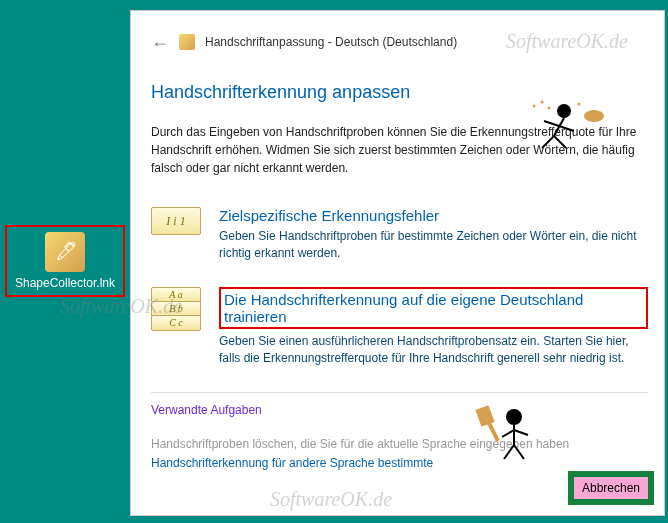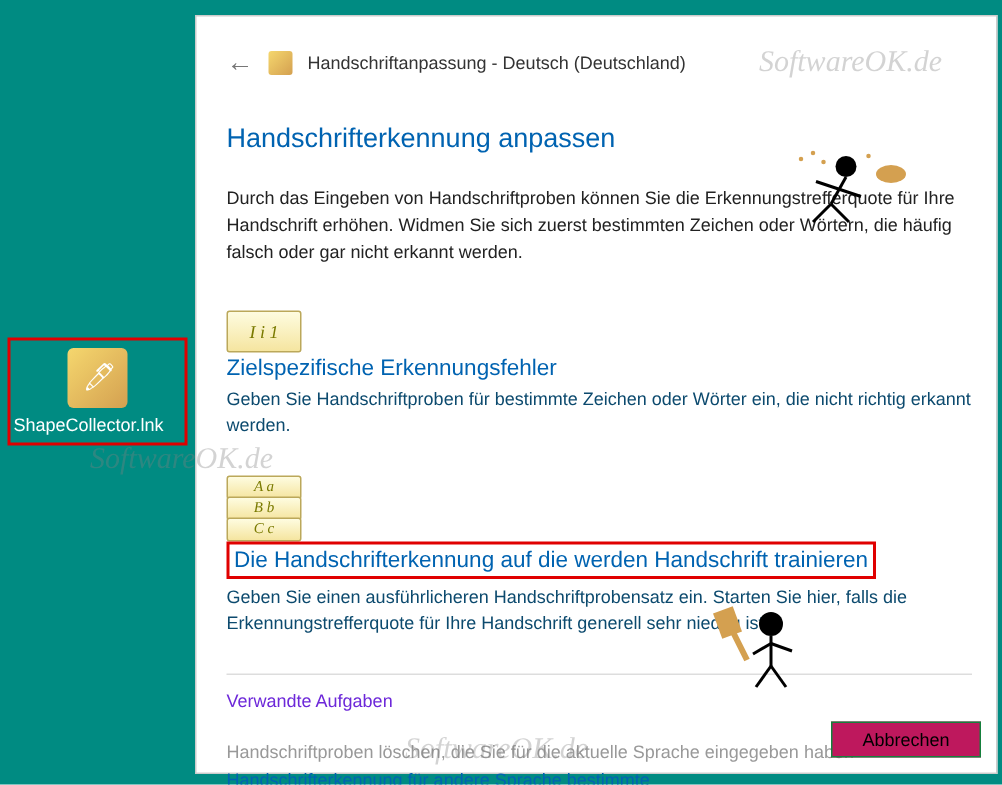--- a/index.html
+++ b/index.html
@@ -9,21 +9,21 @@
       width: 668px;
       height: 523px;
       position: relative;
       overflow: hidden;
     }
     .desktop-icon {
       position: absolute;
       left: 5px;
       top: 225px;
       width: 120px;
-      text-align: left;
+      text-align: center;
       color: white;
       font-size: 12px;
       border: 2px solid #e00000;
       padding: 5px 2px;
     }
     .desktop-icon .icon-img {
       width: 40px;
       height: 40px;
       margin: 0 auto 4px;
       background: linear-gradient(135deg, #f5d76e, #d4a050);
@@ -76,24 +76,23 @@
       margin-bottom: 20px;
     }
     .intro-text {
       font-size: 12px;
       color: #222;
       line-height: 1.5;
       margin-bottom: 30px;
     }
     .option-row {
       display: flex;
-      gap: 2px;
+      gap: 14px;
       margin-bottom: 24px;
       align-items: flex-start;
-      flex-direction: column;
     }
     .option-icon {
       width: 54px;
       flex-shrink: 0;
     }
     .icon-box {
       width: 50px;
       height: 28px;
       background: linear-gradient(180deg, #fefce0, #f5e5a0);
       border: 1px solid #bba85a;
@@ -142,23 +141,23 @@
       display: block;
     }
     .related-link.disabled { color: #999; }
     .related-link.active { color: #0063b1; }
     .button-bar {
       position: absolute;
       bottom: 10px;
       right: 10px;
     }
     .btn {
-      background: #be185d;
-      border: 1px solid #15803d;
-      padding: 4px 20px;
+      background: #f9a8d4;
+      border: 6px solid #15803d;
+      padding: 4px 8px;
       font-size: 12px;
       cursor: pointer;
     }
     .watermark {
       position: absolute;
       font-style: italic;
       color: rgba(130,130,130,0.35);
       font-size: 20px;
       font-family: Georgia, serif;
       pointer-events: none;
@@ -203,21 +202,21 @@
       </div>
     </div>
 
     <div class="option-row">
       <div class="option-icon icon-stack">
         <div class="icon-box">A a</div>
         <div class="icon-box">B b</div>
         <div class="icon-box">C c</div>
       </div>
       <div class="option-text">
-        <h3 class="highlighted">Die Handschrifterkennung auf die werden Handschrift trainieren</h3>
+        <h3 class="highlighted">Die Handschrifterkennung auf die eigene Deutschland trainieren</h3>
         <p>Geben Sie einen ausführlicheren Handschriftprobensatz ein. Starten Sie hier, falls die Erkennungstrefferquote für Ihre Handschrift generell sehr niedrig ist.</p>
       </div>
     </div>
 
     <div class="divider"></div>
 
     <div>
       <div class="related-title">Verwandte Aufgaben</div>
       <span class="related-link disabled">Handschriftproben löschen, die Sie für die aktuelle Sprache eingegeben haben</span>
       <span class="related-link active">Handschrifterkennung für andere Sprache bestimmte</span>

